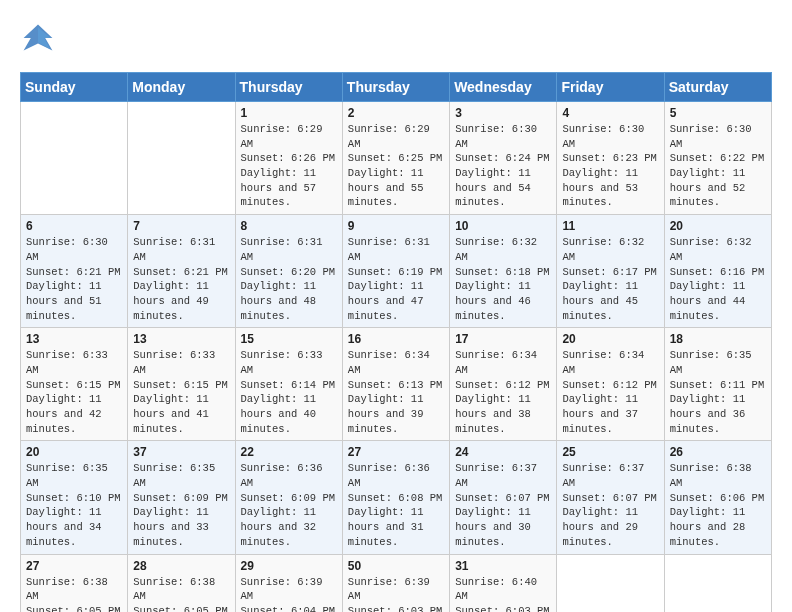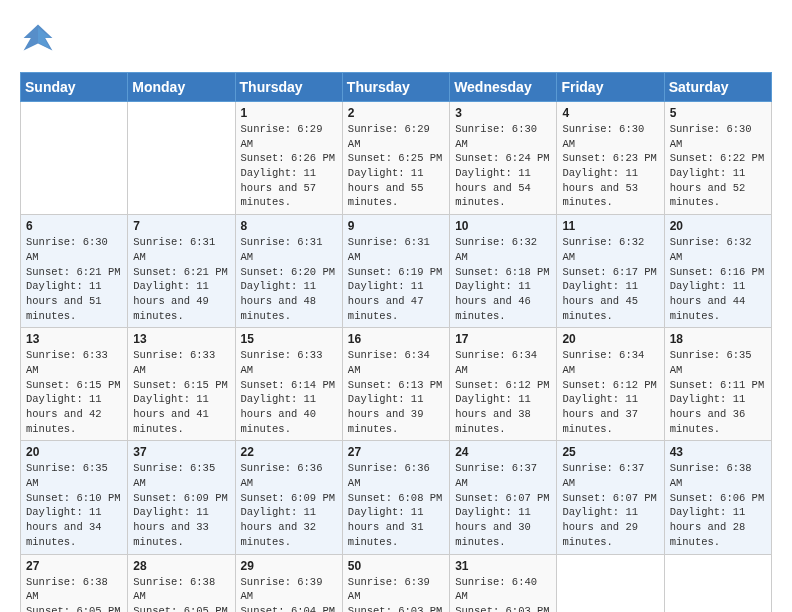--- a/index.html
+++ b/index.html
@@ -273,21 +273,21 @@
           Sunrise: 6:37 AM<br>Sunset: 6:07 PM<br>Daylight: 11 hours and 30 minutes.
         </div>
         </td>
         <td>
           <div class="day-num">25</div>
         <div class="day-info">
           Sunrise: 6:37 AM<br>Sunset: 6:07 PM<br>Daylight: 11 hours and 29 minutes.
         </div>
         </td>
         <td>
-          <div class="day-num">43</div>
+          <div class="day-num">26</div>
         <div class="day-info">
           Sunrise: 6:38 AM<br>Sunset: 6:06 PM<br>Daylight: 11 hours and 28 minutes.
         </div>
         </td>
       </tr>
       <tr>
         <td>
           <div class="day-num">27</div>
         <div class="day-info">
           Sunrise: 6:38 AM<br>Sunset: 6:05 PM<br>Daylight: 11 hours and 27 minutes.

